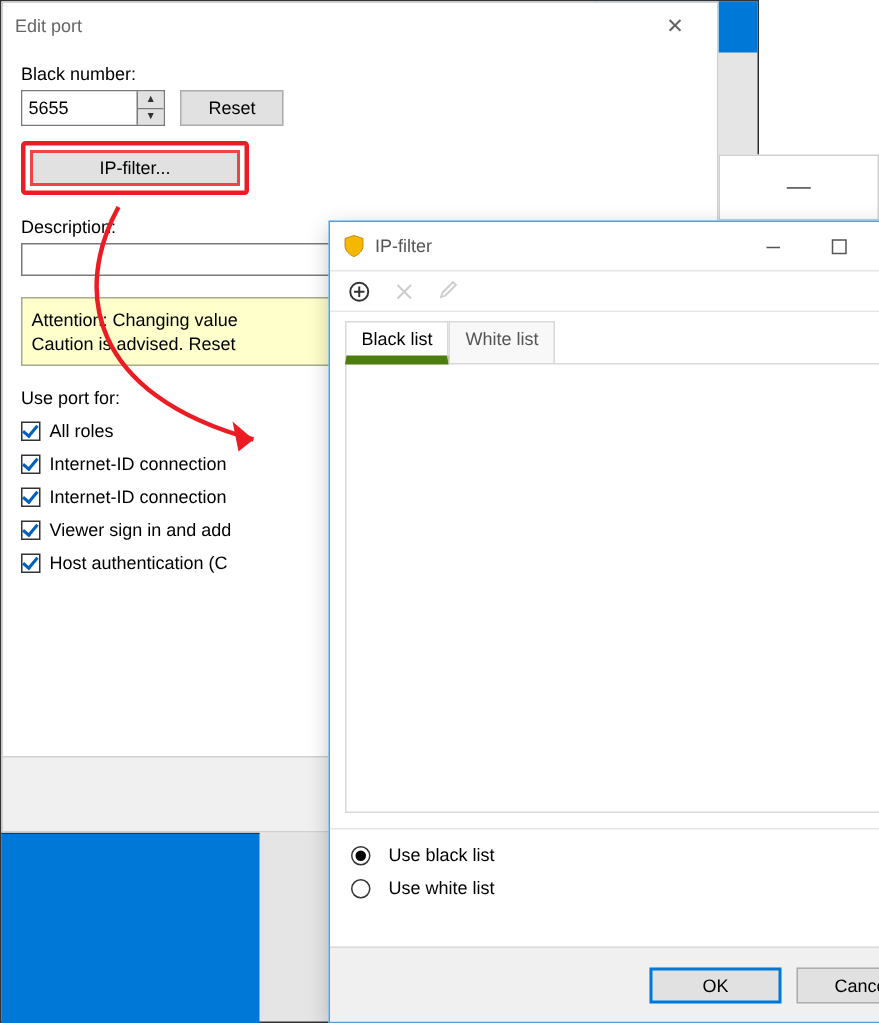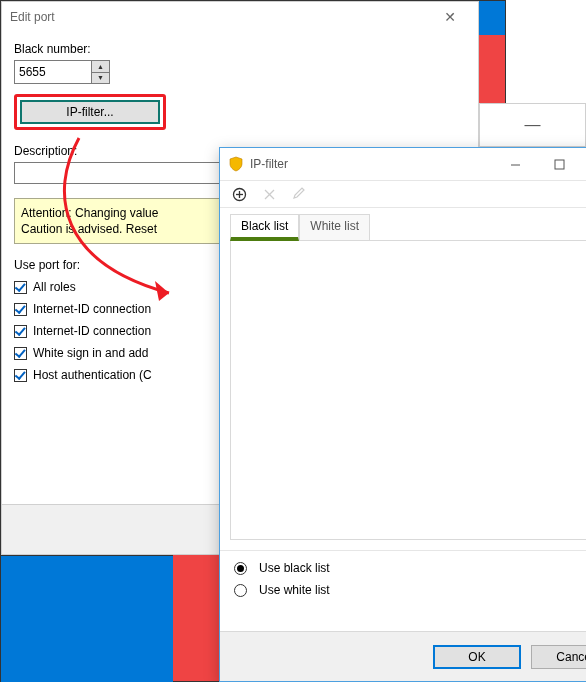--- a/index.html
+++ b/index.html
@@ -1,17 +1,17 @@
 <!DOCTYPE html>
 <html><head>
 <meta charset="utf-8">
 <style>
   * { box-sizing: border-box; font-family: "Segoe UI", Tahoma, sans-serif; }
   body { margin: 0; width: 586px; height: 682px; background: #fff; position: relative; overflow: hidden; }
-  .stage { position: relative; width: 506px; height: 682px; background: #ef4444; border: 1px solid #333; }
+  .stage { position: relative; width: 506px; height: 682px; background: #e5e5e5; border: 1px solid #333; }
   .blue-strip { position: absolute; right: 0; top: 0; width: 108px; height: 34px; background: #0078d7; border-left: 1px solid #333; }
   .blue-block { position: absolute; left: 0; top: 554px; width: 172px; height: 127px; background: #0078d7; border-top: 1px solid #333; }
 
   
   .editport { position: absolute; left: 0; top: 0; width: 478px; height: 554px; background: #fff; border: 1px solid #d0d0d0; }
   .editport .titlebar { height: 30px; display: flex; align-items: center; justify-content: space-between; padding: 0 8px; background: #fff; color: #666; }
   .editport .titlebar .title { font-size: 12px; }
   .editport .titlebar .close { width: 40px; height: 28px; display: flex; align-items: center; justify-content: center; color: #666; cursor: pointer; }
   .editport .body { padding: 6px 12px 10px 12px; font-size: 12px; color: #000; }
   .label { font-size: 12px; margin-top: 4px; margin-bottom: 4px; color: #000; }
@@ -19,21 +19,21 @@
 
   .spinbox { display: flex; width: 96px; height: 24px; border: 1px solid #7a7a7a; background: #fff; }
   .spinbox input { width: 76px; border: none; outline: none; font-size: 12px; padding: 2px 4px; }
   .spin-buttons { width: 18px; display: flex; flex-direction: column; border-left: 1px solid #7a7a7a; }
   .spin-buttons div { flex: 1; background: #e1e1e1; display: flex; align-items: center; justify-content: center; font-size: 7px; line-height: 1; cursor: pointer; color: #333; }
   .spin-buttons div:first-child { border-bottom: 1px solid #7a7a7a; }
 
   .btn { height: 24px; padding: 0 18px; background: #e1e1e1; border: 1px solid #adadad; font-size: 12px; color: #000; cursor: pointer; display: inline-flex; align-items: center; justify-content: center; }
 
   .ipfilter-highlight { margin-top: 10px; border: 3px solid #ed1c24; padding: 3px; width: 152px; border-radius: 3px; }
-  .ipfilter-btn { width: 100%; height: 24px; background: #e1e1e1; border: 2px solid #0f766e; font-size: 12px; color: #000; cursor: pointer; display: flex; align-items: center; justify-content: center; }
+  .ipfilter-btn { width: 100%; height: 24px; background: #e1e1e1; border: 2px solid #ef4444; font-size: 12px; color: #000; cursor: pointer; display: flex; align-items: center; justify-content: center; }
 
   .textinput { width: 100%; height: 22px; border: 1px solid #7a7a7a; background: #fff; padding: 2px 4px; font-size: 12px; outline: none; }
 
   .warnbox { margin-top: 14px; background: #ffffcc; border: 1px solid #a9a98c; padding: 6px 6px; font-size: 12px; line-height: 1.35; color: #000; }
 
   .checkrow { display: flex; align-items: center; gap: 6px; margin-top: 8px; font-size: 12px; color: #000; cursor: pointer; }
   .checkbox { width: 13px; height: 13px; border: 1px solid #333; display: flex; align-items: center; justify-content: center; background: #fff; }
   .checkbox.checked::after { content: ""; width: 8px; height: 4px; border-left: 2px solid #0060c0; border-bottom: 2px solid #0060c0; transform: rotate(-50deg) translate(0,-1px); }
 
   .bottom-panel { position: absolute; left: 0; bottom: 0; width: 100%; height: 50px; background: #f0f0f0; border-top: 1px solid #d0d0d0; }
@@ -48,21 +48,21 @@
   .ipf .controls { display: flex; align-items: center; }
   .ipf .controls div { width: 44px; height: 28px; display: flex; align-items: center; justify-content: center; color: #555; cursor: pointer; }
   .shield-icon { width: 16px; height: 16px; }
 
   .ipf .toolbar { height: 28px; border-top: 1px solid #e6e6e6; border-bottom: 1px solid #e6e6e6; display: flex; align-items: center; gap: 12px; padding: 0 10px; }
   .tool { width: 18px; height: 18px; display: flex; align-items: center; justify-content: center; color: #333; cursor: pointer; }
   .tool.disabled { color: #bbb; cursor: default; }
 
   .ipf .tabs { display: flex; padding: 6px 10px 0 10px; gap: 0; font-size: 12px; }
   .tab { padding: 4px 10px; border: 1px solid #d9d9d9; background: #fff; color: #000; cursor: pointer; position: relative; }
-  .tab.active { border-bottom: 4px solid #4d7c0f; z-index: 2; }
+  .tab.active { border-bottom: 6px solid #4d7c0f; z-index: 2; }
   .tab.inactive { background: #f8f8f8; color: #555; }
 
   .listarea { margin: -1px 10px 0 10px; border: 1px solid #d9d9d9; height: 300px; background: #fff; position: relative; z-index: 1; }
 
   .ipf .radios { padding: 10px 14px 0 14px; border-top: 1px solid #e6e6e6; margin-top: 10px; }
   .radiorow { display: flex; align-items: center; gap: 12px; font-size: 12px; margin-bottom: 8px; cursor: pointer; }
   .radio { width: 13px; height: 13px; border: 1px solid #333; border-radius: 50%; display: flex; align-items: center; justify-content: center; background: #fff; }
   .radio.checked::after { content: ""; width: 7px; height: 7px; background: #000; border-radius: 50%; }
 
   .ipf .buttons { position: absolute; bottom: 0; left: 0; right: 0; height: 50px; background: #f0f0f0; border-top: 1px solid #d9d9d9; display: flex; align-items: center; justify-content: flex-end; gap: 10px; padding: 0 12px; }
@@ -91,20 +91,21 @@
     <div class="body">
       <div class="label">Black number:</div>
       <div class="row">
         <div class="spinbox">
           <input type="text" value="5655" style="">
           <div class="spin-buttons">
             <div>▲</div>
             <div>▼</div>
           </div>
         </div>
+        <div class="btn">Reset</div>
       </div>
 
       <div class="ipfilter-highlight">
         <div class="ipfilter-btn">IP-filter...</div>
       </div>
 
       <div class="label" style="margin-top:14px">Description:</div>
       <input class="textinput" value="" style="">
 
       <div class="warnbox">
@@ -121,21 +122,21 @@
       <div class="checkrow">
         <div class="checkbox checked"></div>
         <span>Internet-ID connection</span>
       </div>
       <div class="checkrow">
         <div class="checkbox checked"></div>
         <span>Internet-ID connection</span>
       </div>
       <div class="checkrow">
         <div class="checkbox checked"></div>
-        <span>White sign in and add</span>
+        <span>Viewer sign in and add</span>
       </div>
       <div class="checkrow">
         <div class="checkbox checked"></div>
         <span>Host authentication (C</span>
       </div>
     </div>
     <div class="bottom-panel"></div>
   </div>
 
   <div class="bgwin-bar">

